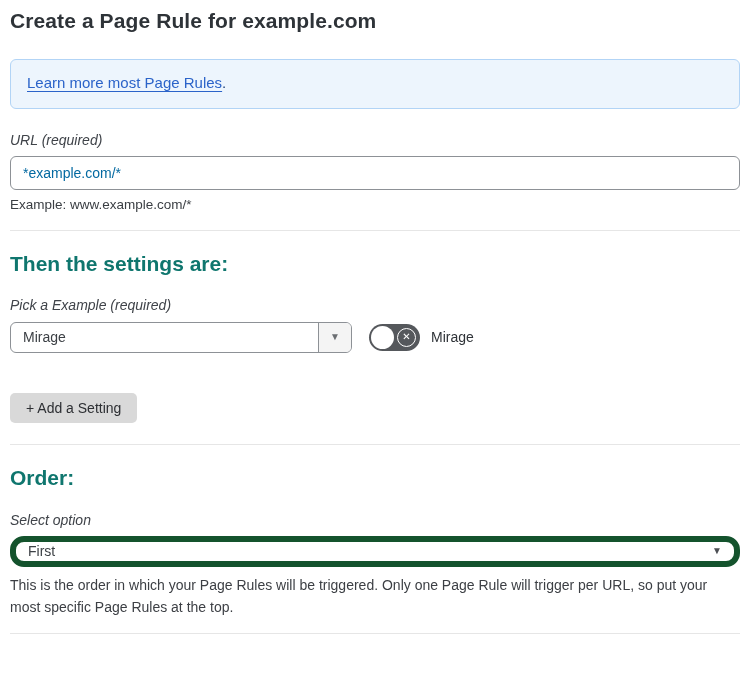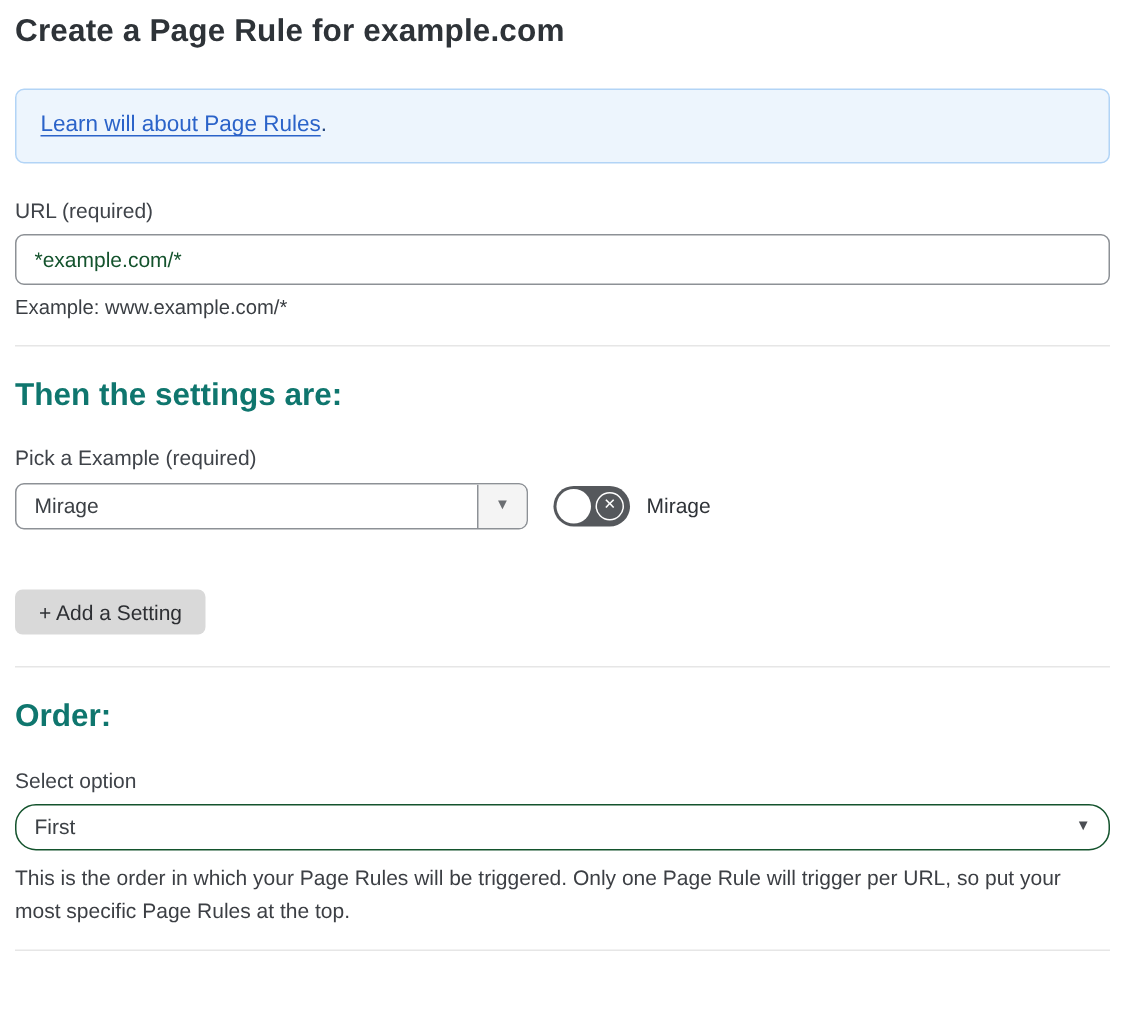--- a/index.html
+++ b/index.html
@@ -22,27 +22,27 @@
     padding: 11px 16px 13px 16px;
     font-size: 15px; line-height: 23.5px; color: #24457d;
   }
   .info-box .info-heading { font-weight: bold; color: #16418c; }
   .info-box a.info-link {
     color: #2b63c9; text-decoration: underline; cursor: pointer;
     text-underline-offset: 3px;
   }
   .info-box .info-link-suffix { color: #24457d; }
 
-  .field-label { font-size: 14px; color: #3f4349; }
+  .field-label { font-size: 14px; color: #3f4349; font-style: italic; }
   .mt-url-label { margin-top: 23px; }
 
   .text-input {
     margin-top: 8px; width: 730px; height: 34px;
     border: 1px solid #8d9196; border-radius: 6px;
-    padding: 0 12px; font-size: 14px; color: #14532d;
+    padding: 0 12px; font-size: 14px; color: #0369a1;
     font-family: "Liberation Sans", sans-serif; background: #fff;
     outline: none; display: block;
   }
   .helper-text { margin-top: 7px; font-size: 13.5px; color: #3a3e43; }
 
   .divider { border: none; border-top: 1px solid #e6e6e6; margin-top: 18px; }
 
   .section-heading { font-size: 21px; font-weight: bold; color: #0f766e; margin-top: 21px; }
 
   .setting-row { margin-top: 9px; display: flex; align-items: center; }
@@ -84,42 +84,42 @@
     display: inline-flex; align-items: center; justify-content: center;
     height: 30px; padding: 0 16px; border: none; border-radius: 5px;
     font-size: 14px; font-family: "Liberation Sans", sans-serif; cursor: pointer;
   }
   .btn-gray { background: #d9d9d9; color: #2d2f33; }
   .add-setting-btn { margin-top: 40px; }
 
   
   .select-full {
     margin-top: 8px; width: 730px; height: 31px; background: #fff;
-    border: 1px solid #14532d; border-radius: 14px;
+    border: 6px solid #14532d; border-radius: 14px;
     display: flex; align-items: center; justify-content: space-between;
     padding: 0 12px; font-size: 14px; color: #3c4045; cursor: pointer;
   }
   .select-full .arrow-glyph { color: #4b4e53; }
 
   .order-description {
     margin-top: 7px; font-size: 14px; line-height: 22px; color: #3c3f44;
     max-width: 730px;
   }
 
   .footer-divider { margin-top: 15px; }
 </style>
 </head>
 <body>
 
 <div class="page">
 
   <div class="page-title">Create a Page Rule for example.com</div>
 
   <div class="info-box">
-    <div><a class="info-link">Learn will about Page Rules</a><span class="info-link-suffix">.</span></div>
+    <div><a class="info-link">Learn more most Page Rules</a><span class="info-link-suffix">.</span></div>
   </div>
 
   <div class="field-label mt-url-label">URL (required)</div>
   <input class="text-input" type="text" value="*example.com/*" style="">
   <div class="helper-text">Example: www.example.com/*</div>
 
   <hr class="divider">
 
   <div class="section-heading">Then the settings are:</div>
 

